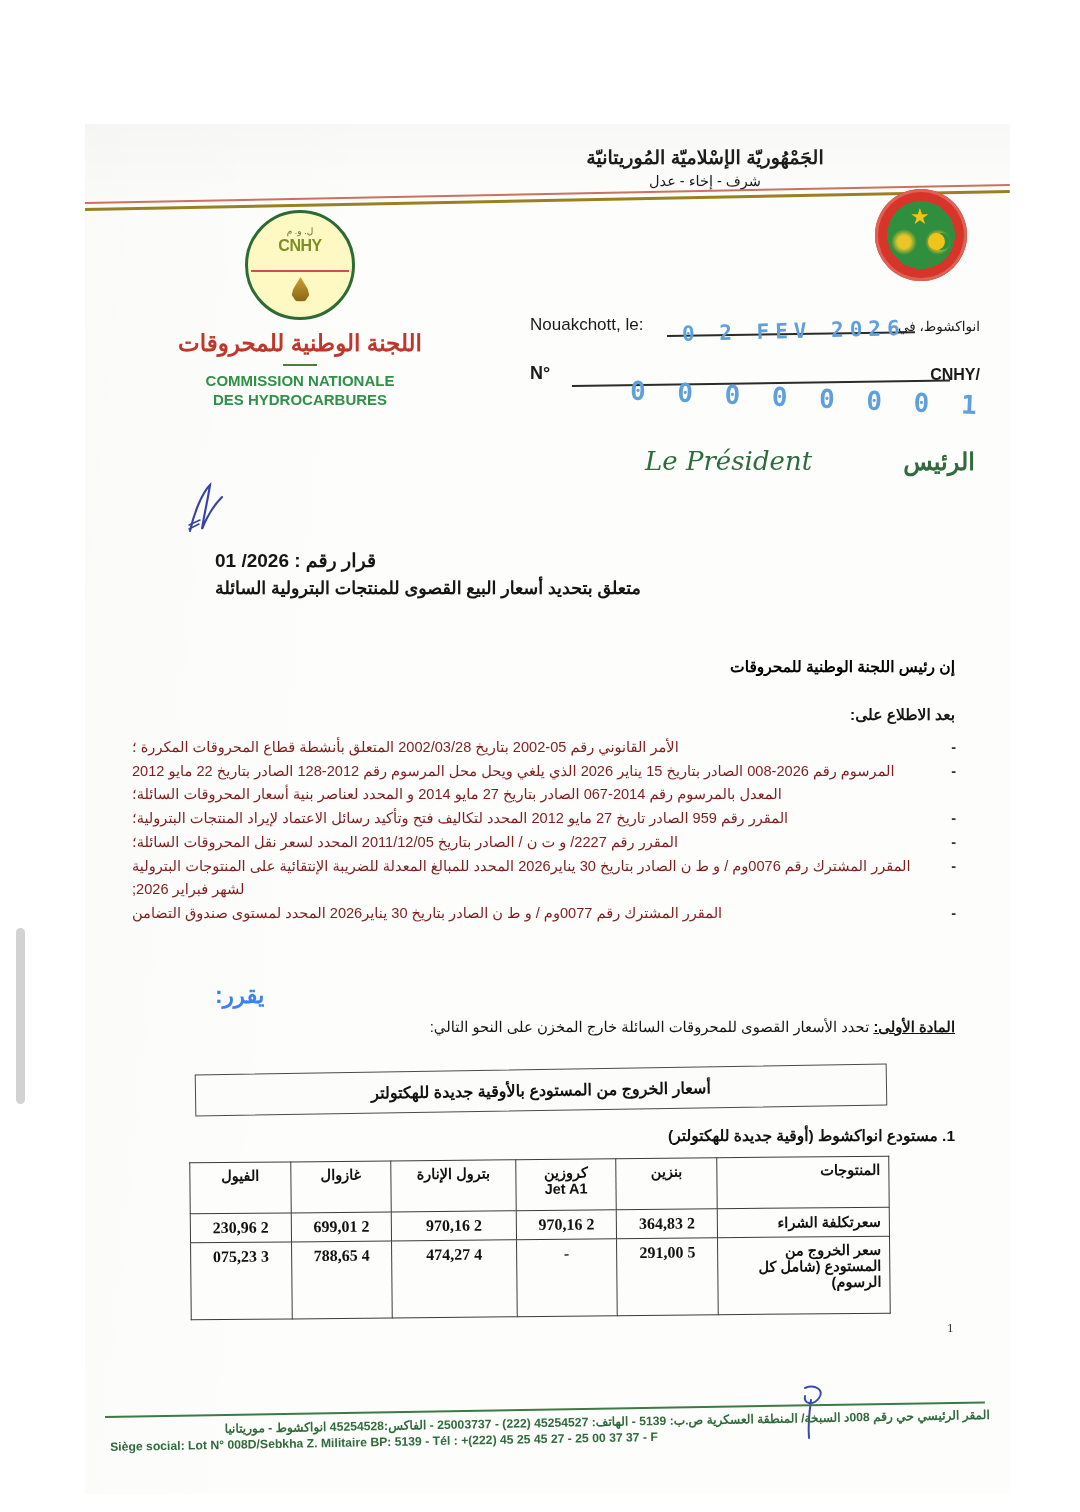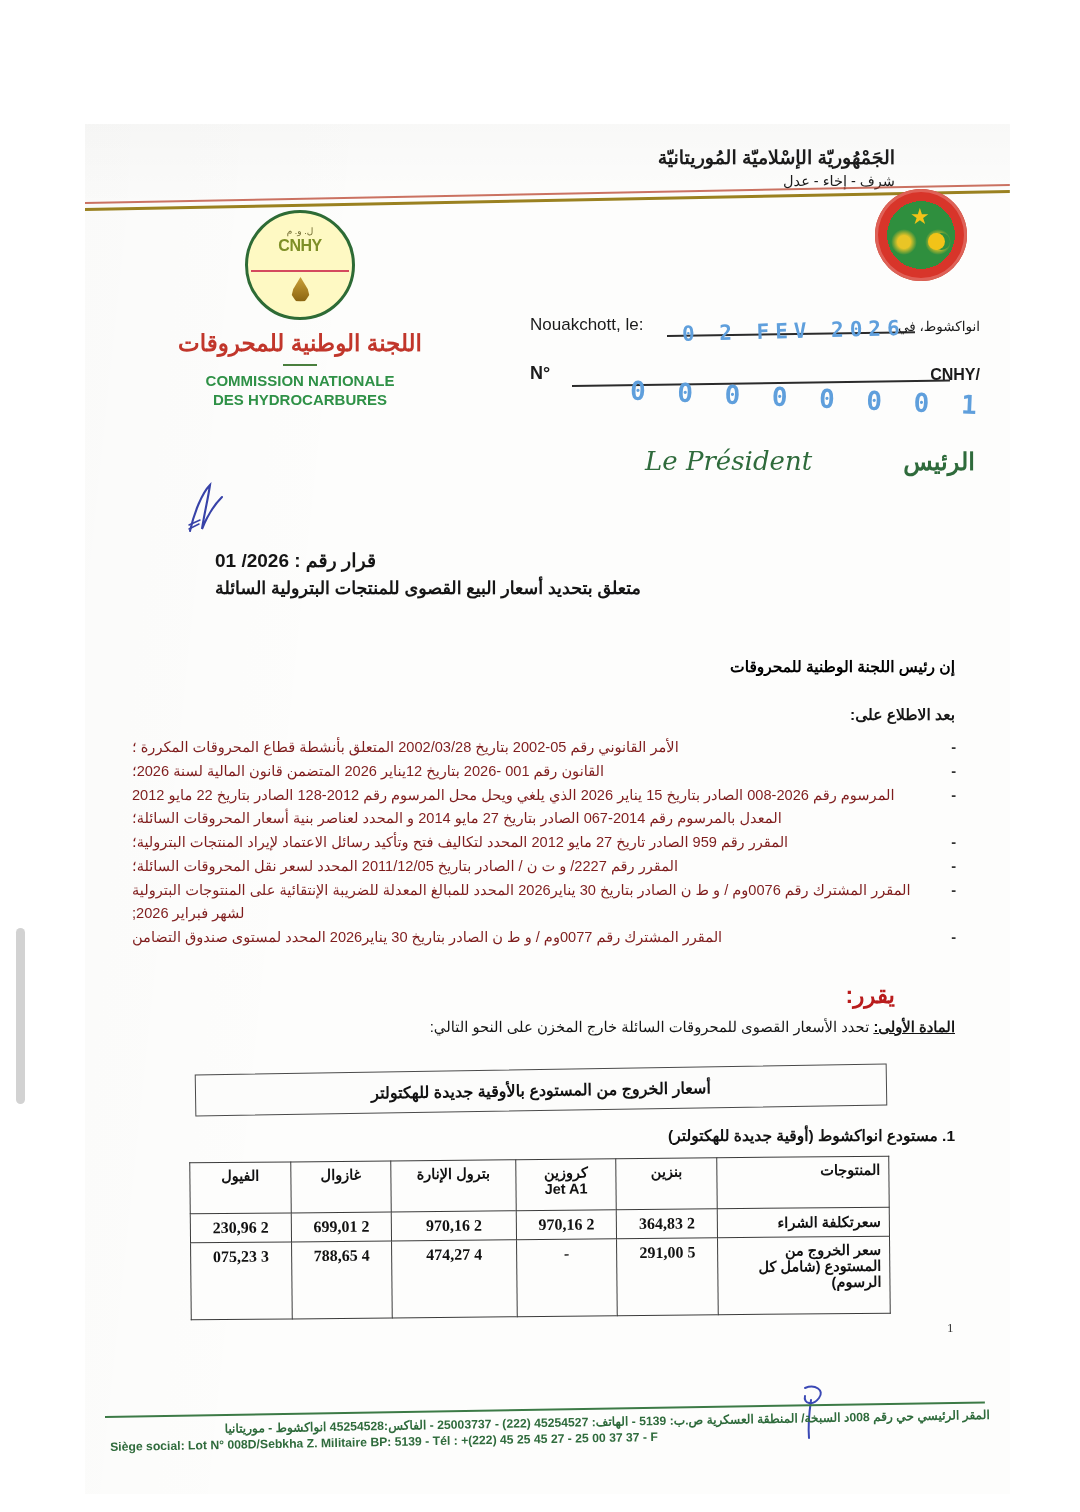--- a/index.html
+++ b/index.html
@@ -25,21 +25,21 @@
   }
   #sheet::before{
     content:"";position:absolute;inset:0;
     background:linear-gradient(96deg,rgba(0,0,0,.012) 0%,rgba(0,0,0,0) 30%),
                linear-gradient(180deg,rgba(0,0,0,.02) 0%,rgba(0,0,0,0) 6%);
     pointer-events:none;
   }
 
   
   #hdr-arabic{
-    position:absolute;left:430px;top:23px;width:380px;text-align:right;
+    position:absolute;left:430px;top:23px;width:380px;text-align:center;
     color:#1c1c1c;direction:rtl;
   }
   #hdr-arabic .rep{font-size:19px;font-weight:bold;letter-spacing:.3px;line-height:1.2;}
   #hdr-arabic .motto{font-size:14.5px;margin-top:3px;}
 
   
   #rule-top{
     position:absolute;left:0px;top:78px;width:925px;height:2px;
     background:#b9432e;transform:rotate(-1.12deg);transform-origin:left center;opacity:.75;
   }
@@ -162,22 +162,22 @@
     color:#7f1d1d;font-size:14.6px;line-height:1.58;
   }
   #refs li{margin:0 0 1px 0;list-style:none;position:relative;padding-right:26px;}
   #refs li::before{
     content:"-";position:absolute;right:6px;top:0px;font-weight:bold;color:#333;
   }
   #refs ul{margin:0;padding:0;}
 
   
   #decides{
-    position:absolute;left:130px;top:858px;width:680px;text-align:right;direction:rtl;
-    font-size:23px;font-weight:bold;color:#b91c1c;
+    position:absolute;left:130px;top:858px;width:680px;text-align:left;direction:rtl;
+    font-size:23px;font-weight:bold;color:#3b82f6;
   }
   #article1{
     position:absolute;right:55px;top:894px;width:760px;text-align:right;direction:rtl;
     font-size:14.8px;color:#141414;
   }
   #article1 .u{text-decoration:underline;font-weight:bold;}
 
   
   #banner{
     position:absolute;left:110px;top:945px;width:690px;height:40px;
@@ -302,21 +302,20 @@
     <div class="t1">قرار رقم : 2026/ 01</div>
     <div class="t2">متعلق بتحديد أسعار البيع القصوى للمنتجات البترولية السائلة</div>
   </div>
 
   <div id="preamble">إن رئيس اللجنة الوطنية للمحروقات</div>
   <div id="seen-label">بعد الاطلاع على:</div>
 
   <div id="refs">
     <ul>
       <li>الأمر القانوني رقم 05-2002 بتاريخ 2002/03/28 المتعلق بأنشطة قطاع المحروقات المكررة ؛</li>
-      <li>القانون رقم 001 -2026 بتاريخ 12يناير 2026 المتضمن قانون المالية لسنة 2026؛</li>
       <li>المرسوم رقم 2026-008  الصادر بتاريخ 15 يناير 2026 الذي يلغي ويحل محل المرسوم رقم 2012-128 الصادر بتاريخ 22 مايو 2012 المعدل بالمرسوم رقم 2014-067 الصادر بتاريخ 27 مايو 2014 و المحدد لعناصر بنية أسعار المحروقات السائلة؛</li>
       <li>المقرر رقم 959 الصادر تاريخ 27 مايو 2012 المحدد لتكاليف فتح وتأكيد رسائل الاعتماد لإيراد المنتجات البترولية؛</li>
       <li>المقرر رقم 2227/ و ت ن / الصادر بتاريخ 2011/12/05 المحدد لسعر نقل المحروقات السائلة؛</li>
       <li>المقرر المشترك رقم 0076وم / و ط ن الصادر بتاريخ 30 يناير2026 المحدد للمبالغ المعدلة للضريبة الإنتقائية على المنتوجات البترولية لشهر فبراير 2026;</li>
       <li>المقرر المشترك رقم 0077وم / و ط ن الصادر بتاريخ 30 يناير2026 المحدد لمستوى صندوق التضامن</li>
     </ul>
   </div>
 
   <div id="decides">يقرر:</div>
   <div id="article1">

